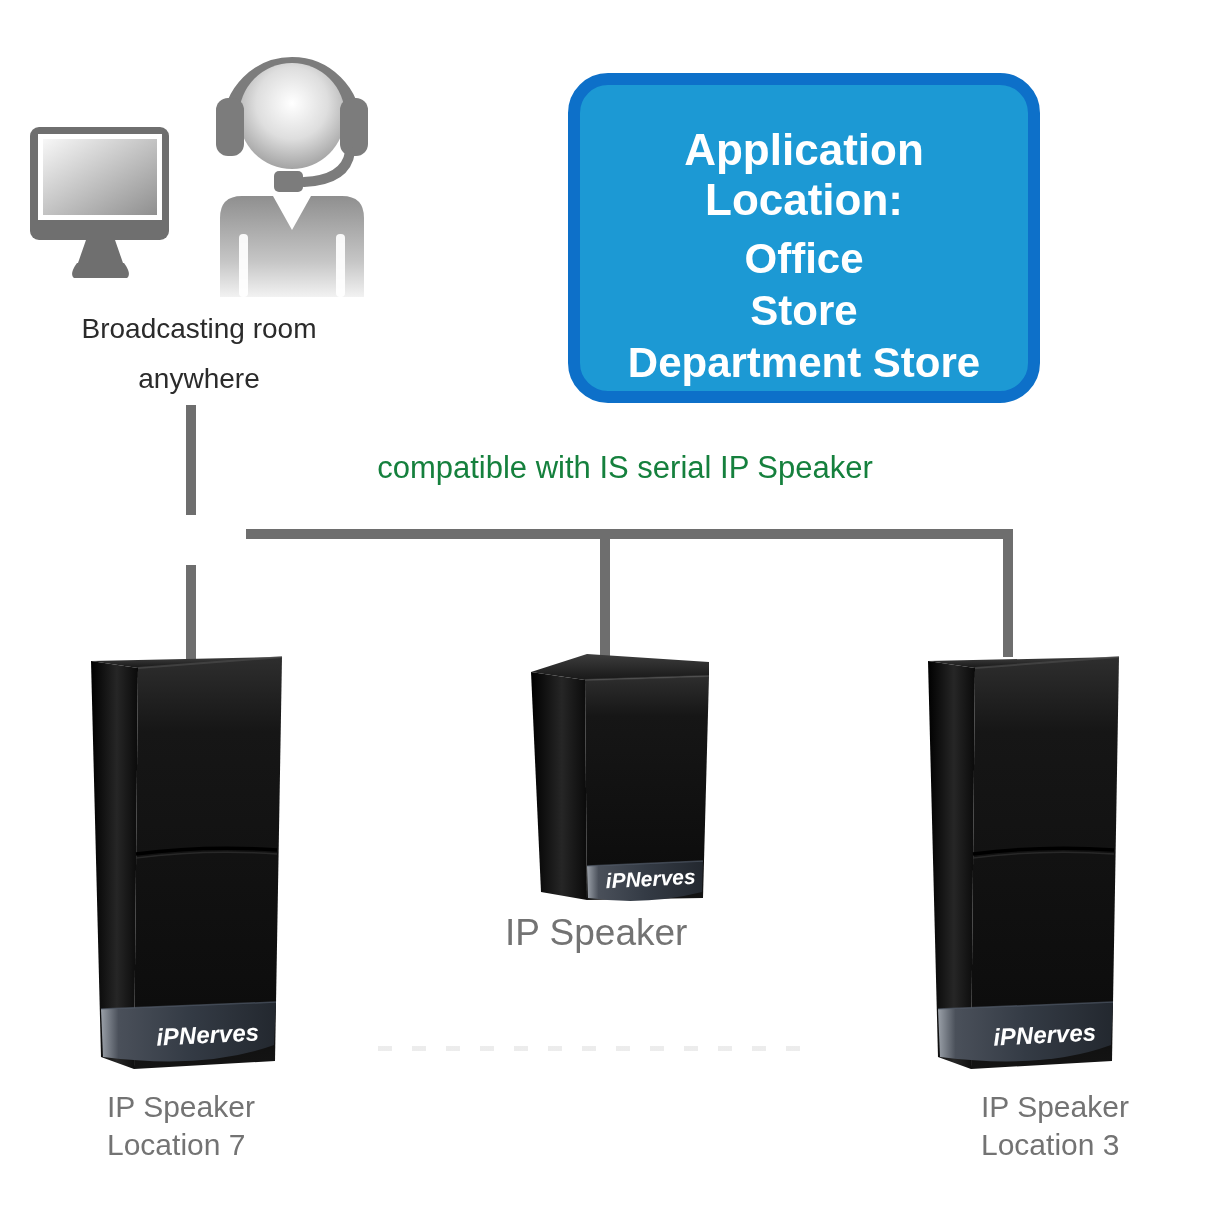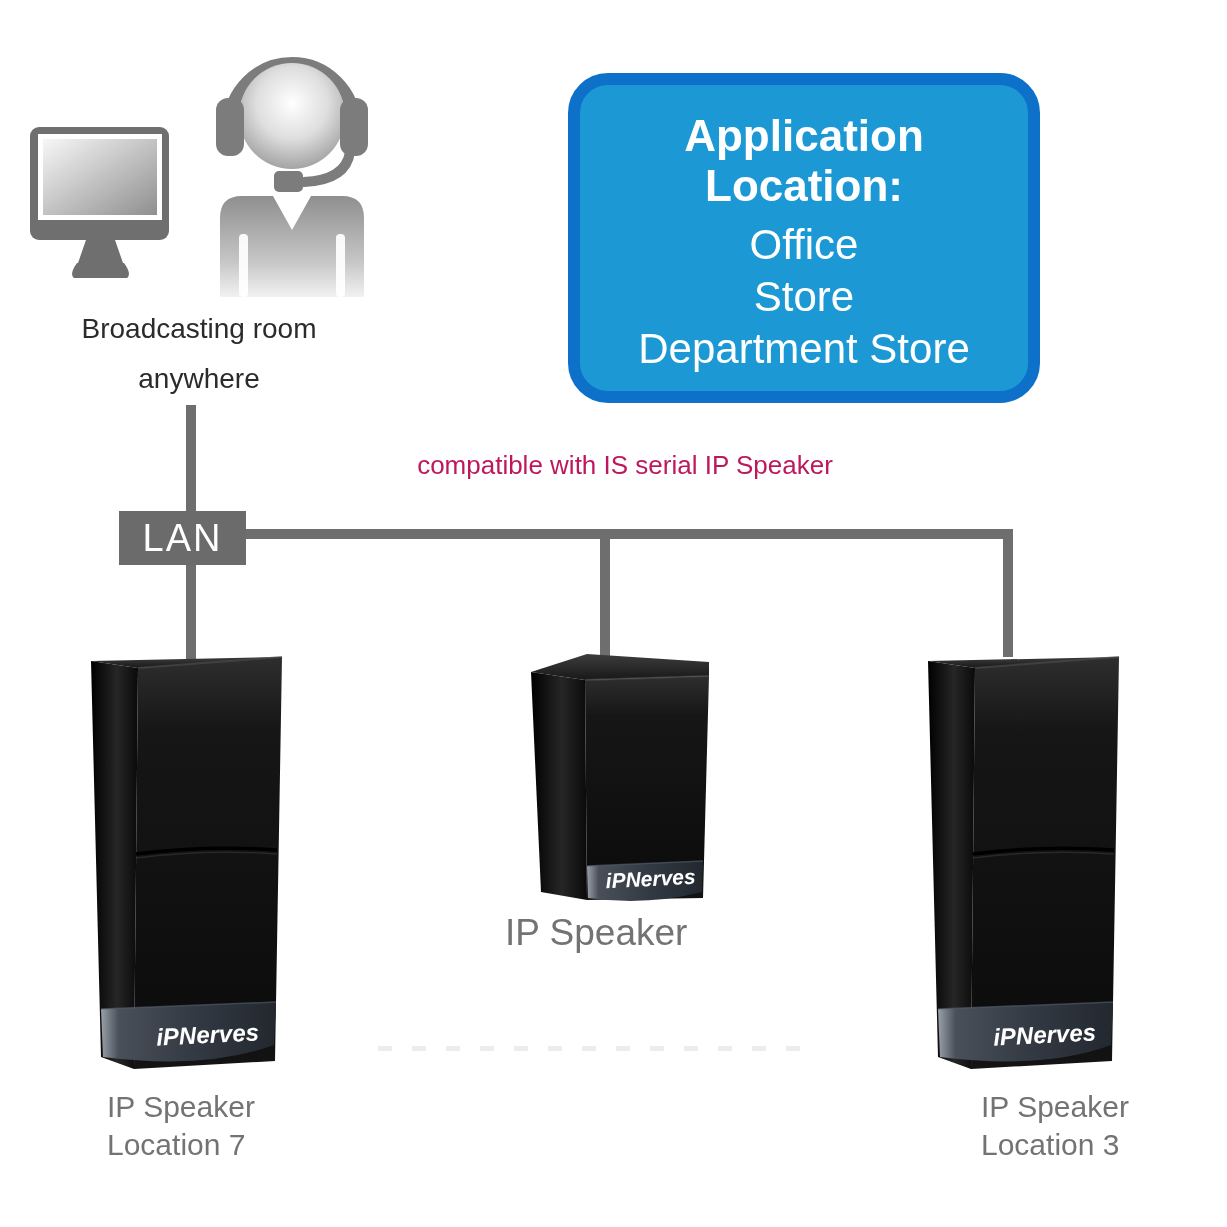--- a/index.html
+++ b/index.html
@@ -17,37 +17,37 @@
   }
   .lan-box span{color:#ffffff;font-size:38px;letter-spacing:2px;font-weight:400;}
 
   
   .bcast-caption{
     left:10px;top:304px;width:378px;text-align:center;
     font-size:28px;line-height:50px;color:#2b2b2b;z-index:2;
   }
   .compat-text{
     left:240px;top:450px;width:770px;text-align:center;
-    font-size:26px;color:#be185d;z-index:2;
+    font-size:31px;color:#15803d;z-index:2;
   }
   .spk-label{color:#737373;z-index:3;}
   .spk-label.small{font-size:30px;line-height:38px;}
   .spk-label.big{font-size:37px;line-height:49px;}
   #label-1{left:107px;top:1088px;}
   #label-2{left:505px;top:908px;}
   #label-3{left:981px;top:1088px;}
 
   
   .app-box{
     left:568px;top:73px;width:472px;height:330px;box-sizing:border-box;
     background:#1c99d4;border:12px solid #0d70c9;border-radius:40px;
-    z-index:2;color:#ffffff;text-align:center;padding-top:26px;
+    z-index:2;color:#ffffff;text-align:center;padding-top:40px;
   }
   .app-box .title{font-size:44px;font-weight:800;margin:0 0 8px 0;}
-  .app-box .item{font-size:42px;line-height:52px;font-weight:400;}
+  .app-box .item{font-size:42px;line-height:52px;font-weight:700;}
 
   
   .monitor-wrap{left:28px;top:122px;width:145px;height:158px;z-index:2;}
   .operator-wrap{left:192px;top:22px;width:200px;height:275px;z-index:2;}
   .spk{z-index:3;}
   #speaker-1{left:88px;top:655px;width:196px;height:418px;}
   #speaker-2{left:527px;top:646px;width:184px;height:258px;}
   #speaker-3{left:925px;top:655px;width:196px;height:418px;}
 
   .faint-artifact{
@@ -112,23 +112,20 @@
       </symbol>
     </defs>
   </svg>
 
   <div class="net-line" style="left:186px;top:405px;width:10px;height:110px;"></div>
   <div class="net-line" style="left:186px;top:565px;width:10px;height:95px;"></div>
   <div class="net-line" style="left:246px;top:529px;width:767px;height:10px;"></div>
   <div class="net-line" style="left:600px;top:533px;width:10px;height:126px;"></div>
   <div class="net-line" style="left:1003px;top:529px;width:10px;height:128px;"></div>
 
-  <div class="lan-box">
-    <span>LAN</span>
-  </div>
 
   <svg class="abs monitor-wrap" viewBox="0 0 145 158">
     <rect x="2" y="5" width="139" height="113" rx="9" fill="#6f6f6f"></rect>
     <rect x="10" y="12" width="124" height="86" fill="#ffffff"></rect>
     <rect x="15" y="17" width="114" height="76" fill="url(#gScreen)"></rect>
     <polygon points="58,118 87,118 95,141 50,141" fill="#6f6f6f"></polygon>
     <path d="M49,141 L96,141 Q104,152 99,156 L46,156 Q41,152 49,141 Z" fill="#6f6f6f"></path>
   </svg>
 
   <svg class="abs operator-wrap" viewBox="0 0 200 275">

